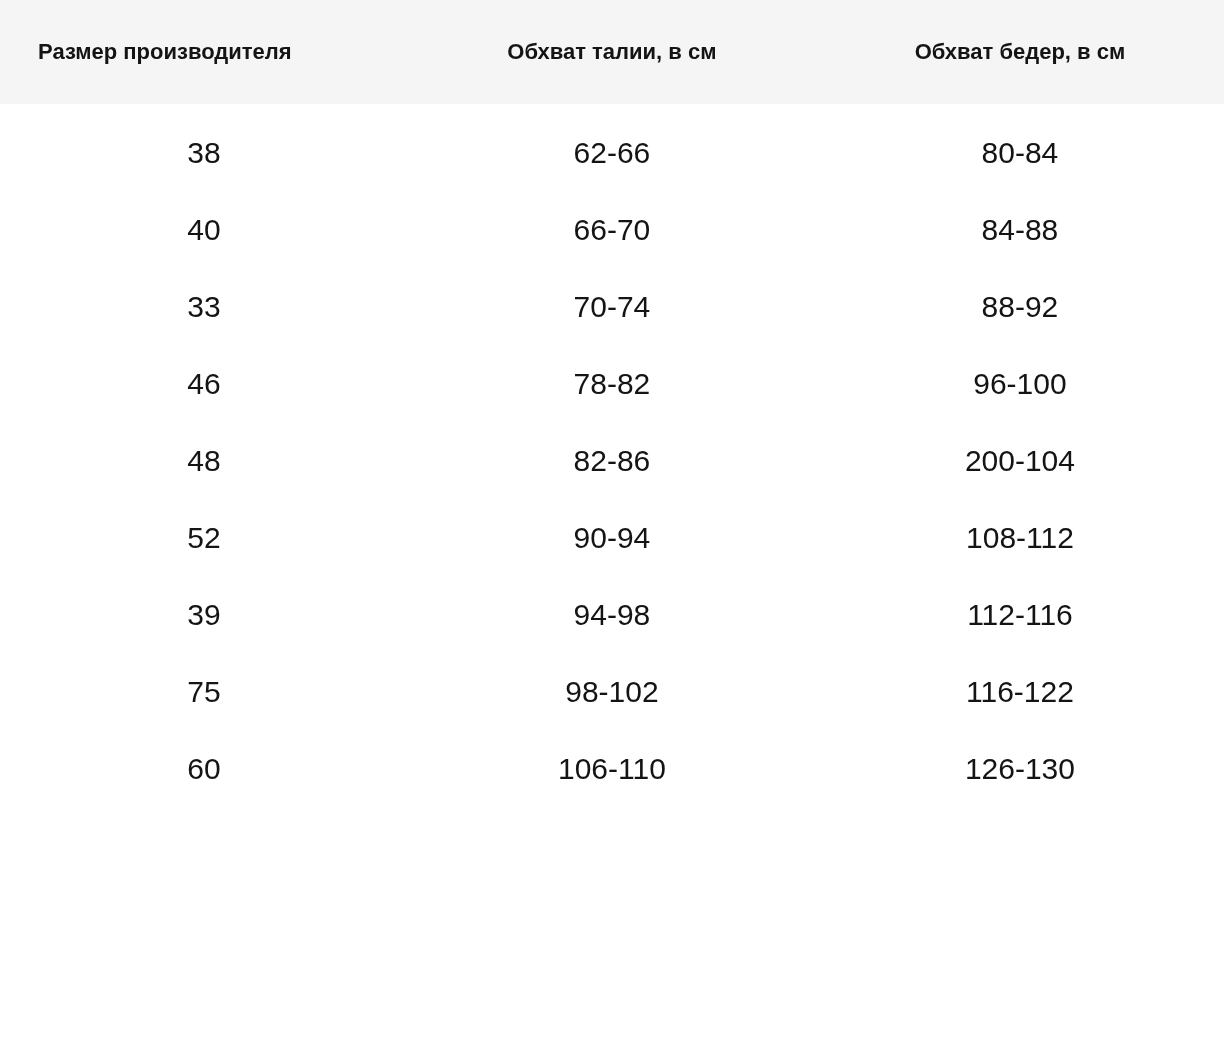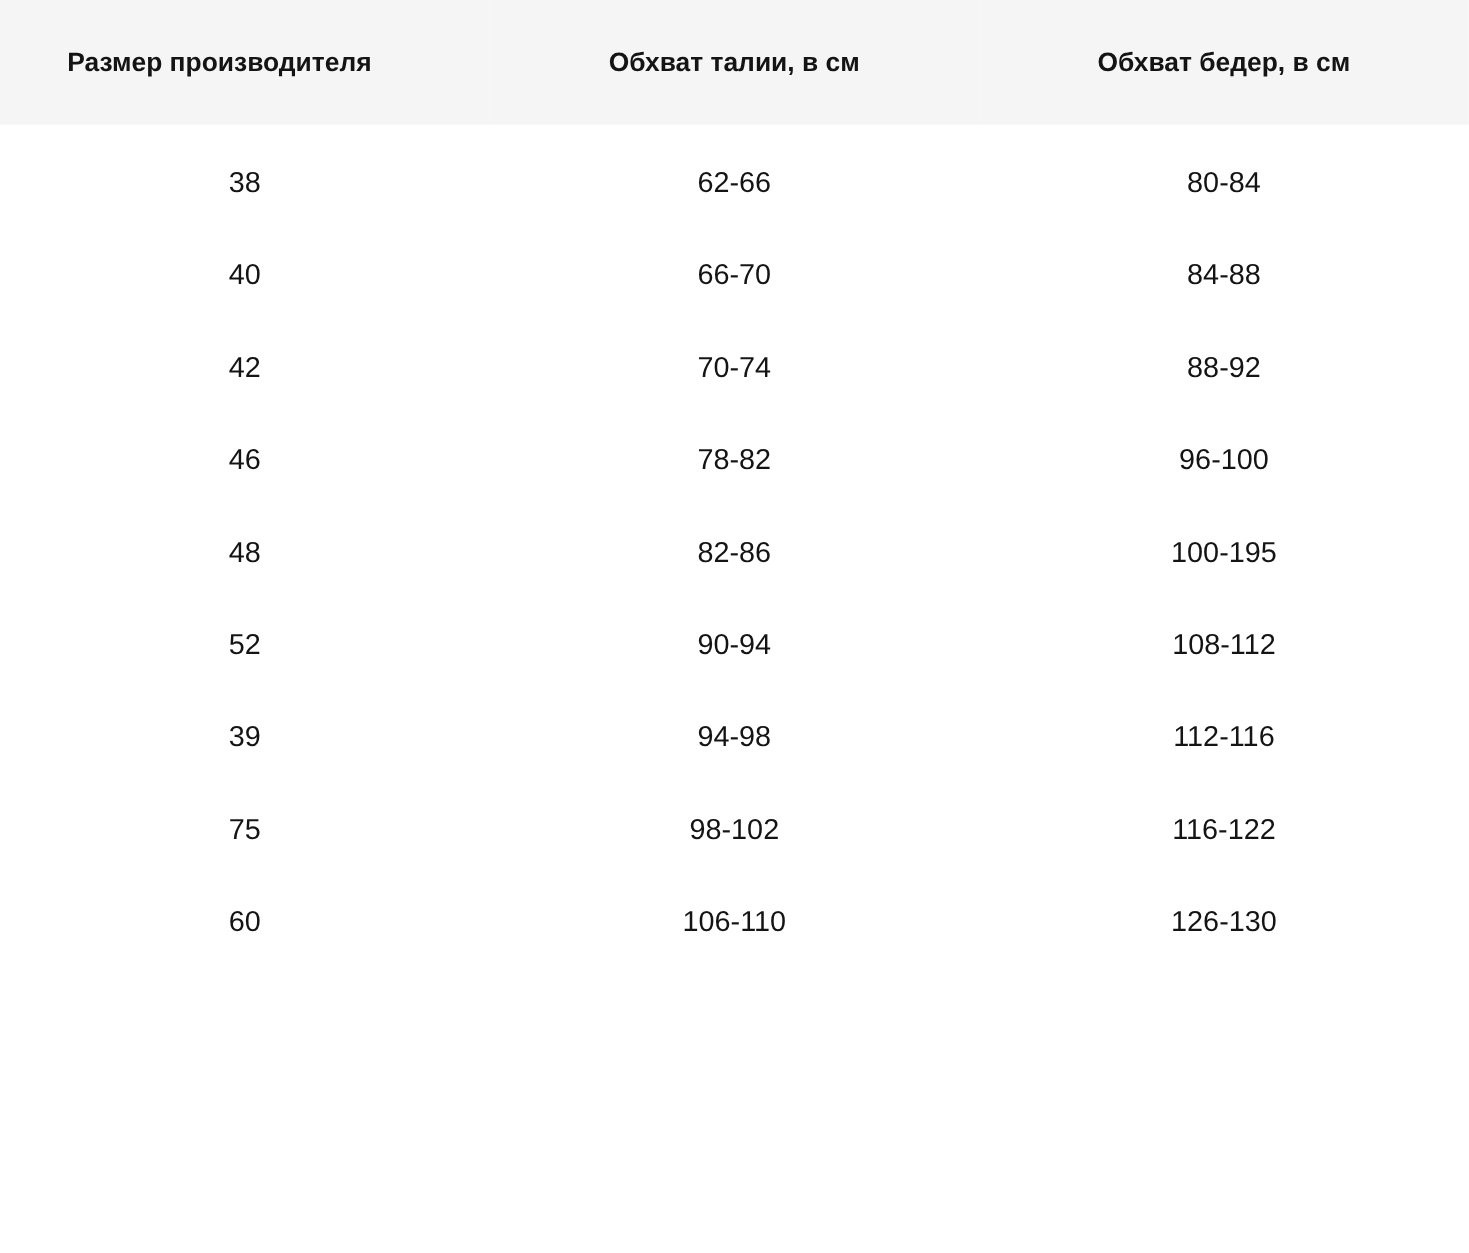--- a/index.html
+++ b/index.html
@@ -26,25 +26,25 @@
     height: 104px;
     font-size: 22px;
     font-weight: 700;
     color: #141414;
     text-align: center;
     vertical-align: middle;
     padding: 0;
   }
   .size-table thead th.col-first {
     text-align: left;
-    padding-left: 56px;
+    padding-left: 38px;
   }
   .size-table tbody td {
     height: 77px;
-    font-size: 24px;
+    font-size: 30px;
     font-weight: 400;
     color: #141414;
     text-align: center;
     vertical-align: middle;
     padding: 0;
     background: #ffffff;
   }
   .col-1 { width: 33.33%; }
   .col-2 { width: 33.33%; }
   .col-3 { width: 33.34%; }
@@ -73,33 +73,33 @@
       <td>38</td>
       <td>62-66</td>
       <td>80-84</td>
     </tr>
     <tr>
       <td>40</td>
       <td>66-70</td>
       <td>84-88</td>
     </tr>
     <tr>
-      <td>42</td>
+      <td>33</td>
       <td>70-74</td>
       <td>88-92</td>
     </tr>
     <tr>
       <td>46</td>
       <td>78-82</td>
       <td>96-100</td>
     </tr>
     <tr>
       <td>48</td>
       <td>82-86</td>
-      <td>100-195</td>
+      <td>200-104</td>
     </tr>
     <tr>
       <td>52</td>
       <td>90-94</td>
       <td>108-112</td>
     </tr>
     <tr>
       <td>39</td>
       <td>94-98</td>
       <td>112-116</td>

